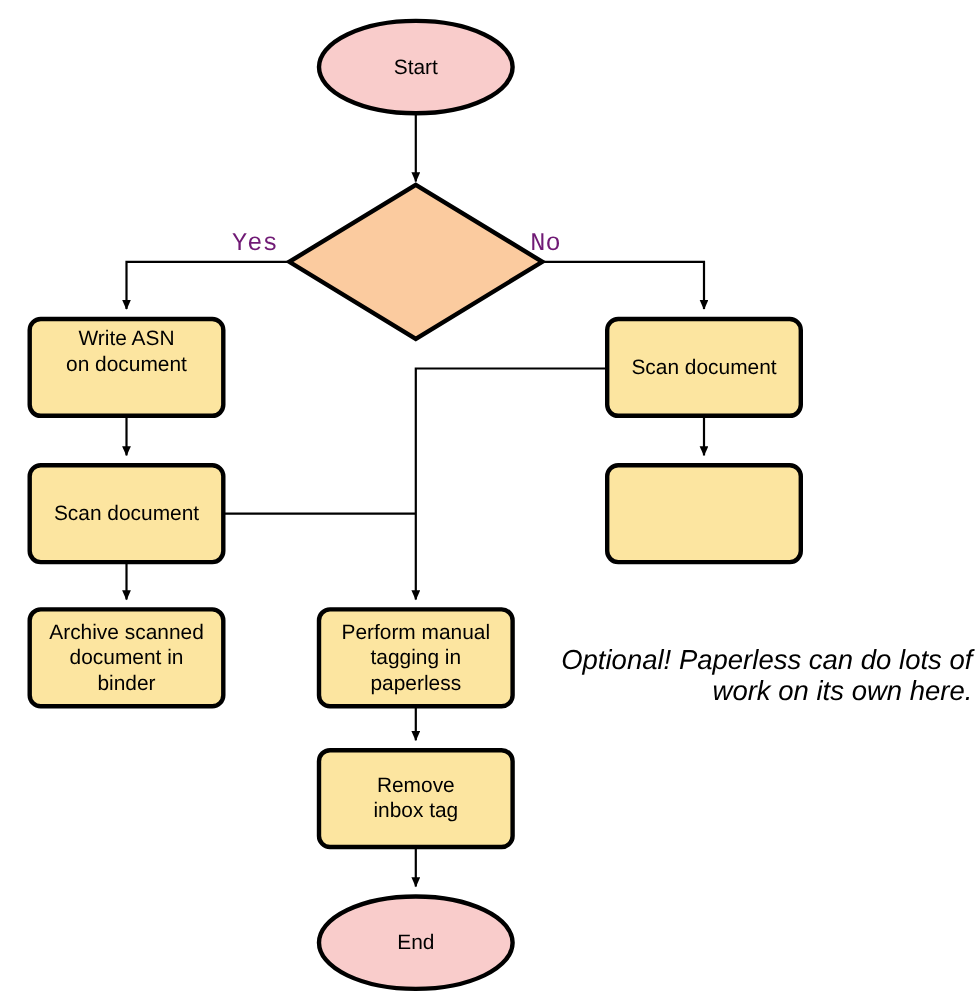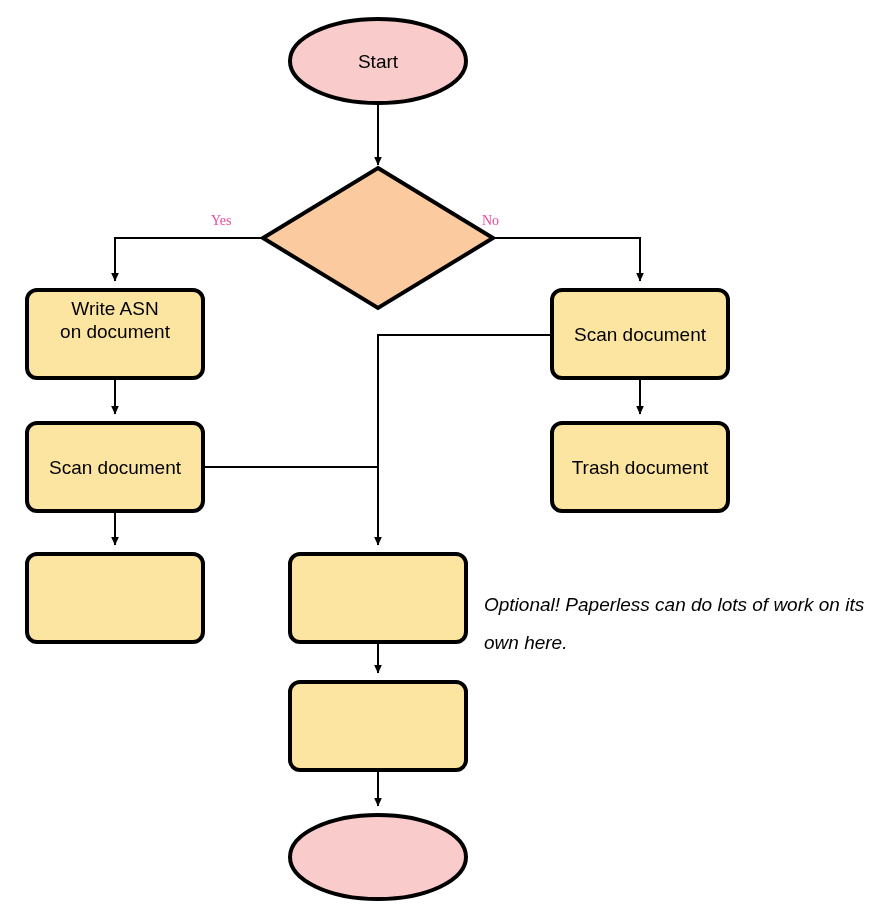--- a/index.html
+++ b/index.html
@@ -33,34 +33,35 @@
     text-align: center;
     color: #000000;
     font-family: "Liberation Sans", sans-serif;
     font-size: 19px;
     line-height: 23px;
     white-space: pre-line;
     pointer-events: none;
   }
   .edge-label {
     position: absolute;
-    color: #ec4899;
-    font-family: Liberation Serif, serif;
-    font-size: 14px;
+    color: #701a75;
+    font-family: Liberation Mono, monospace;
+    font-size: 23px;
     line-height: 22px;
     white-space: nowrap;
   }
   .note-text {
     position: absolute;
     color: #000000;
     font-family: "Liberation Sans", sans-serif;
     font-style: italic;
-    font-size: 19px;
-    line-height: 38px;
+    font-size: 25px;
+    line-height: 28px;
     width: 400px;
+    text-align: right;
   }
 </style>
 </head>
 <body>
 
 <div id="canvas">
 
   <svg id="flow-svg" viewBox="0 0 888 907">
     <defs>
       <marker id="arrowhead" markerWidth="10" markerHeight="10" refX="8.4" refY="4" orient="auto" markerUnits="userSpaceOnUse">
@@ -113,27 +114,35 @@
   </svg>
 
   <div class="node-label" style="left:289px; top:19px; width:178px; height:84px;">Start</div>
 
 
   <div class="node-label" style="left:27px; top:276px; width:176px; height:88px;">Write ASN
 on document</div>
 
   <div class="node-label" style="left:27px; top:423px; width:176px; height:88px;">Scan document</div>
 
+  <div class="node-label" style="left:27px; top:554px; width:176px; height:88px;">Archive scanned
+document in
+binder</div>
 
   <div class="node-label" style="left:552px; top:290px; width:176px; height:88px;">Scan document</div>
 
-  <div class="node-label" style="left:552px; top:423px; width:176px; height:88px;">Trash document</div>
 
+  <div class="node-label" style="left:290px; top:554px; width:176px; height:88px;">Perform manual
+tagging in
+paperless</div>
 
+  <div class="node-label" style="left:290px; top:682px; width:176px; height:88px;">Remove
+inbox tag</div>
 
+  <div class="node-label" style="left:289px; top:815px; width:178px; height:84px;">End</div>
 
   <div class="edge-label" style="left:211px; top:210px;">Yes</div>
 
   <div class="edge-label" style="left:482px; top:210px;">No</div>
 
   <div class="note-text" style="left:484px; top:586px;">Optional! Paperless can do lots of work on its own here.</div>
 
 </div>
 
 </body></html>

